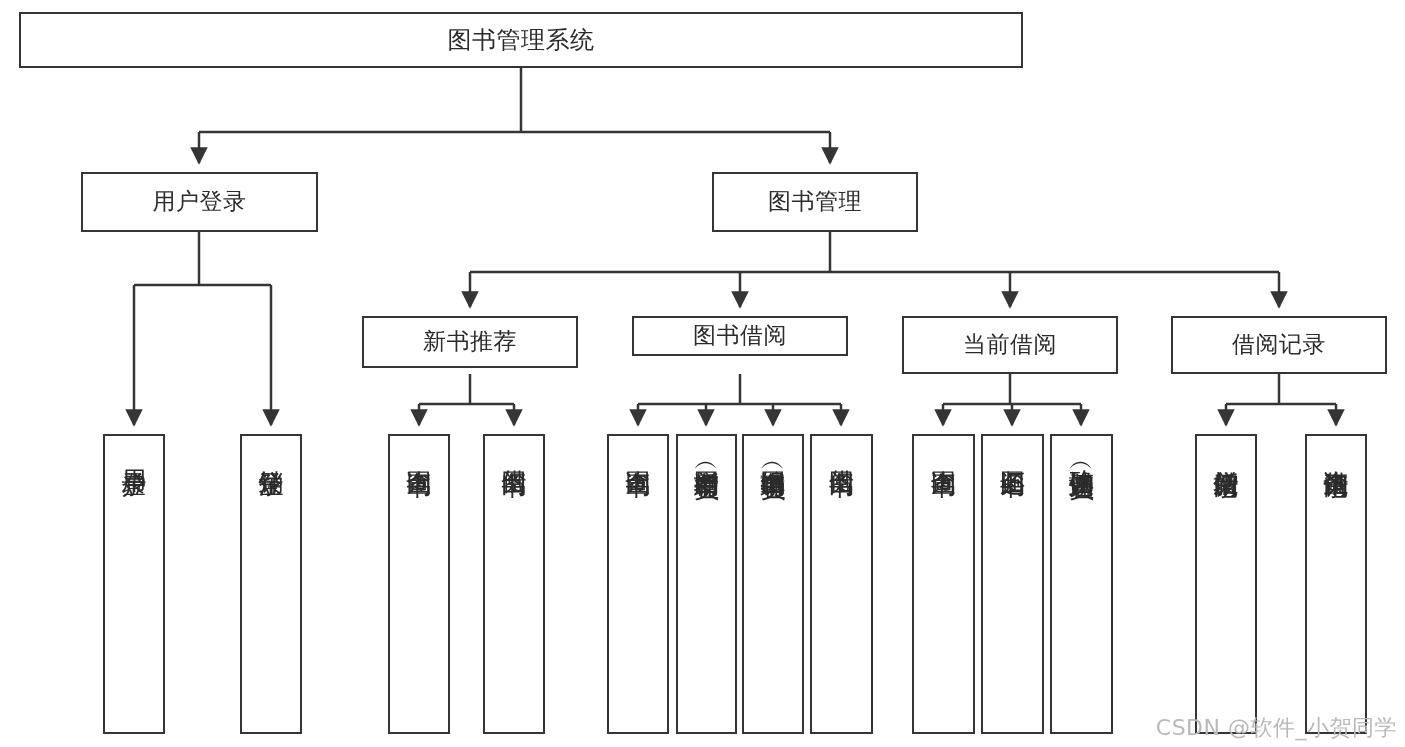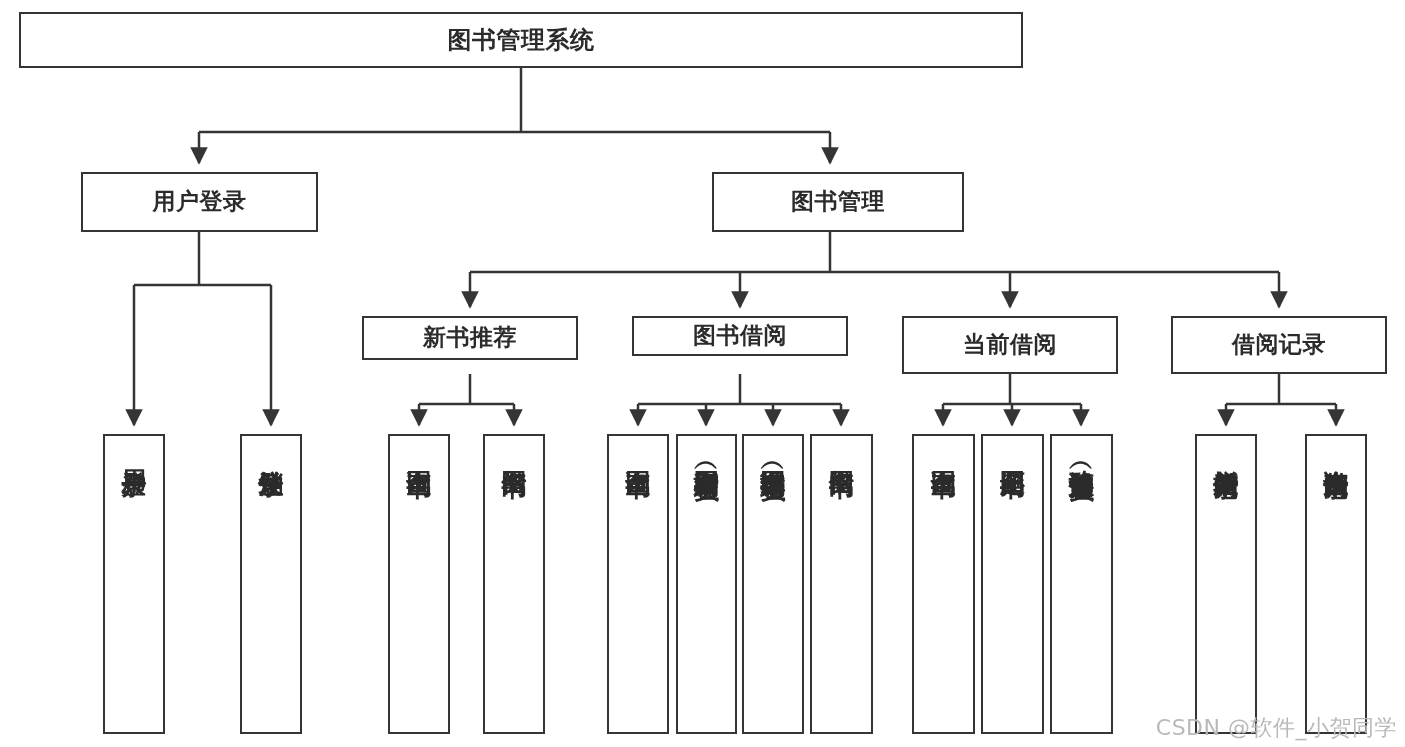--- a/index.html
+++ b/index.html
@@ -32,21 +32,20 @@
     background: #ffffff;
     display: flex;
     align-items: center;
     justify-content: center;
     color: #2b2b2b;
   }
   .node .label {
     display: block;
     text-align: center;
     line-height: 1.28;
-    font-weight: bold;
   }
   .node.horizontal .label {
     font-size: 23px;
     letter-spacing: 0.5px;
     white-space: nowrap;
   }
   .node.title .label {
     font-size: 24px;
   }
   .node.vertical {
@@ -132,25 +131,25 @@
     </g>
   </svg>
 
   <div class="node horizontal title" style="left:19px; top:12px; width:1004px; height:56px;">
     <span class="label">图书管理系统</span>
   </div>
 
   <div class="node horizontal" style="left:81px; top:172px; width:237px; height:60px;">
     <span class="label">用户登录</span>
   </div>
-  <div class="node horizontal" style="left:712px; top:172px; width:252px; height:60px;">
+  <div class="node horizontal" style="left:712px; top:172px; width:206px; height:60px;">
     <span class="label">图书管理</span>
   </div>
 
-  <div class="node horizontal" style="left:362px; top:316px; width:216px; height:44px;">
+  <div class="node horizontal" style="left:362px; top:316px; width:216px; height:52px;">
     <span class="label">新书推荐</span>
   </div>
   <div class="node horizontal" style="left:632px; top:316px; width:216px; height:40px;">
     <span class="label">图书借阅</span>
   </div>
   <div class="node horizontal" style="left:1171px; top:316px; width:216px; height:58px;">
     <span class="label">借阅记录</span>
   </div>
   <div class="node horizontal" style="left:902px; top:316px; width:216px; height:58px;">
     <span class="label">当前借阅</span>

